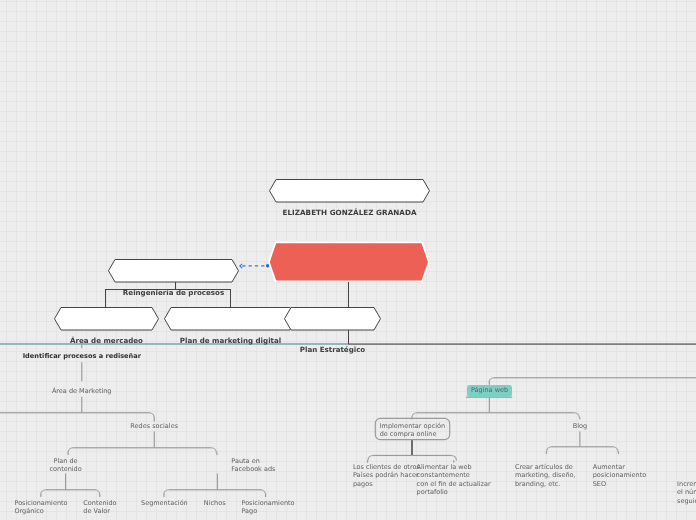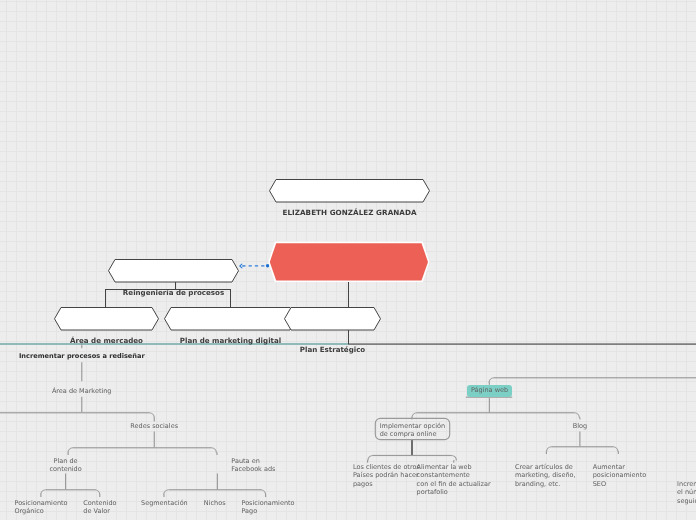--- a/index.html
+++ b/index.html
@@ -154,21 +154,21 @@
     <div class="txt">Plan de marketing digital</div>
   </div>
 
   <div class="hex white" style="left:284px;top:307px;width:97px;height:41px;">
     <svg width="97" height="25">
         <polygon points="0.5,11.75 7,0.5 90,0.5 96.5,11.75 90,23 7,23" fill="#ffffff" stroke="#444444" stroke-width="1"></polygon>
       </svg>
     <div class="txt">Plan Estratégico</div>
   </div>
 
-  <div class="tnode bold" style="left:81.8px;top:352.0px;"><span>Incrementar procesos a rediseñar</span></div>
+  <div class="tnode bold" style="left:81.8px;top:352.0px;"><span>Identificar procesos a rediseñar</span></div>
 
   <div class="tnode" style="left:81.7px;top:386.9px;"><span>Área de Marketing</span></div>
 
   <div class="tnode" style="left:154.2px;top:422.2px;"><span>Redes sociales</span></div>
 
   <div class="tnode" style="left:65.6px;top:456.8px;text-align:center;"><span>Plan de
 contenido</span></div>
 
   <div class="tnode" style="left:217.4px;top:456.8px;margin-left:36px;"><span>Pauta en
 Facebook ads</span></div>

